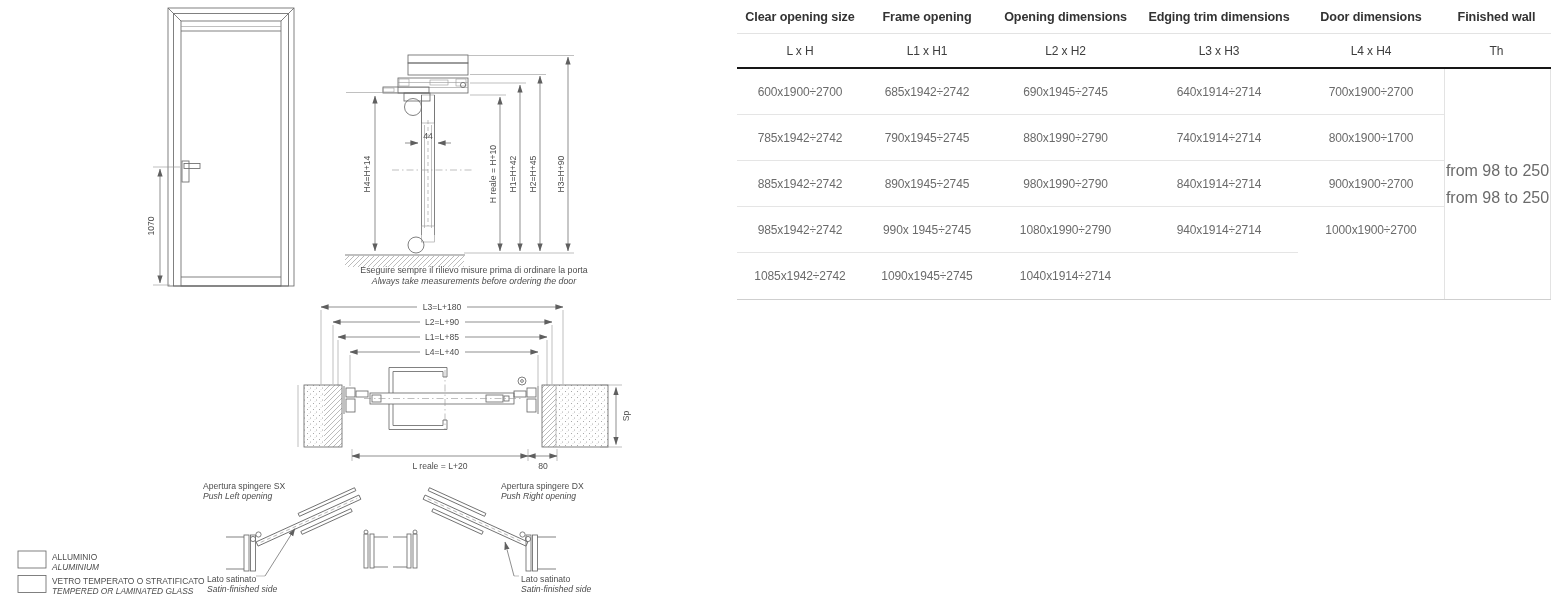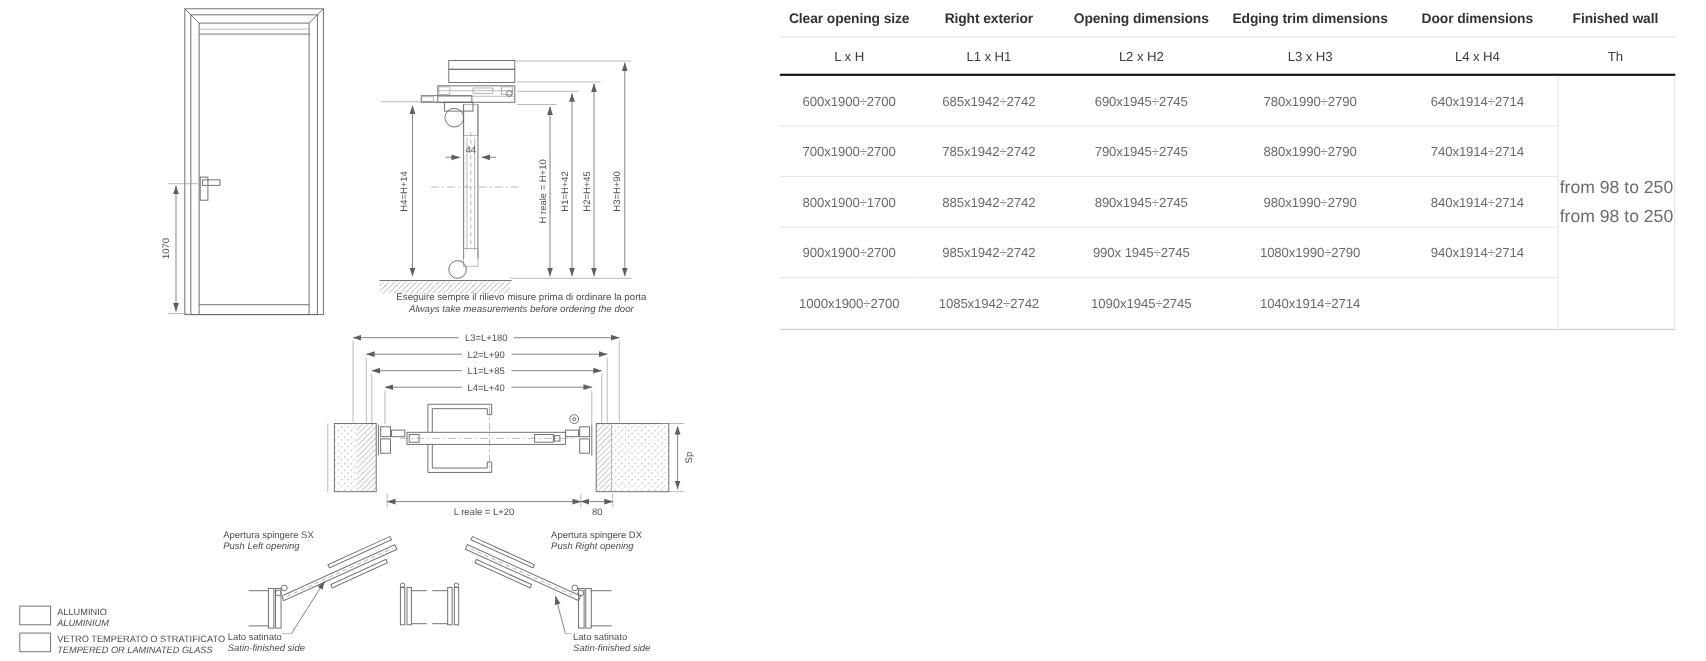--- a/index.html
+++ b/index.html
@@ -1,19 +1,19 @@
 <!DOCTYPE html>
 <html><head>
 <meta charset="utf-8">
 <style>
   html,body{margin:0;padding:0;background:#fff;}
   .stage{position:relative;width:1551px;height:601px;background:#ffffff;overflow:hidden;
          font-family:"Liberation Sans",sans-serif;}
   
-  .tbl{position:absolute;left:709px;top:0;width:814px;}
+  .tbl{position:absolute;left:737px;top:0;width:814px;}
   .hrow{display:flex;align-items:center;height:33px;}
   .hrow.h1{border-bottom:1px solid #e3e3e3;}
   .hrow.h2{border-bottom:2px solid #161616;}
   .hc{text-align:center;letter-spacing:-0.1px;}
   .c0{width:126px}.c1{width:128px}.c2{width:149px}.c3{width:158px}.c4{width:146px}.c5{width:105px}
   .th{font-weight:700;font-size:12.6px;color:#333333;}
   .sub{font-weight:500;font-size:12px;color:#3d3d3d;}
   .tbody{display:flex;border-bottom:1px solid #cfcfcf;}
   .bgrid{display:grid;grid-template-columns:126px 128px 149px 158px 146px;grid-auto-rows:46px;width:707px;}
   .bc{display:flex;align-items:center;justify-content:center;font-size:12px;color:#6b6b6b;letter-spacing:-0.1px;}
@@ -264,40 +264,39 @@
       <rect x="18" y="575.5" width="28" height="17" fill="url(#p-glass)" class="ln"></rect>
       <text x="52" y="584" style="font-size:8.4px">VETRO TEMPERATO O STRATIFICATO</text>
       <text x="52" y="594" class="ti" style="font-size:8.4px">TEMPERED OR LAMINATED GLASS</text>
     </g>
   </svg>
 
   
   <div class="tbl">
     <div class="hrow h1">
       <div class="hc c0 th">Clear opening size</div>
-      <div class="hc c1 th">Right exterior</div>
+      <div class="hc c1 th">Frame opening</div>
       <div class="hc c2 th">Opening dimensions</div>
       <div class="hc c3 th">Edging trim dimensions</div>
       <div class="hc c4 th">Door dimensions</div>
       <div class="hc c5 th">Finished wall</div>
     </div>
     <div class="hrow h2">
       <div class="hc c0 sub">L x H</div>
       <div class="hc c1 sub">L1 x H1</div>
       <div class="hc c2 sub">L2 x H2</div>
       <div class="hc c3 sub">L3 x H3</div>
       <div class="hc c4 sub">L4 x H4</div>
       <div class="hc c5 sub">Th</div>
     </div>
     <div class="tbody">
       <div class="bgrid">
         <div class="bc sep">600x1900÷2700</div>
         <div class="bc sep">685x1942÷2742</div>
         <div class="bc sep">690x1945÷2745</div>
-        <div class="bc sep">780x1990÷2790</div>
         <div class="bc sep">640x1914÷2714</div>
         <div class="bc sep">700x1900÷2700</div>
         <div class="bc sep">785x1942÷2742</div>
         <div class="bc sep">790x1945÷2745</div>
         <div class="bc sep">880x1990÷2790</div>
         <div class="bc sep">740x1914÷2714</div>
         <div class="bc sep">800x1900÷1700</div>
         <div class="bc sep">885x1942÷2742</div>
         <div class="bc sep">890x1945÷2745</div>
         <div class="bc sep">980x1990÷2790</div>

